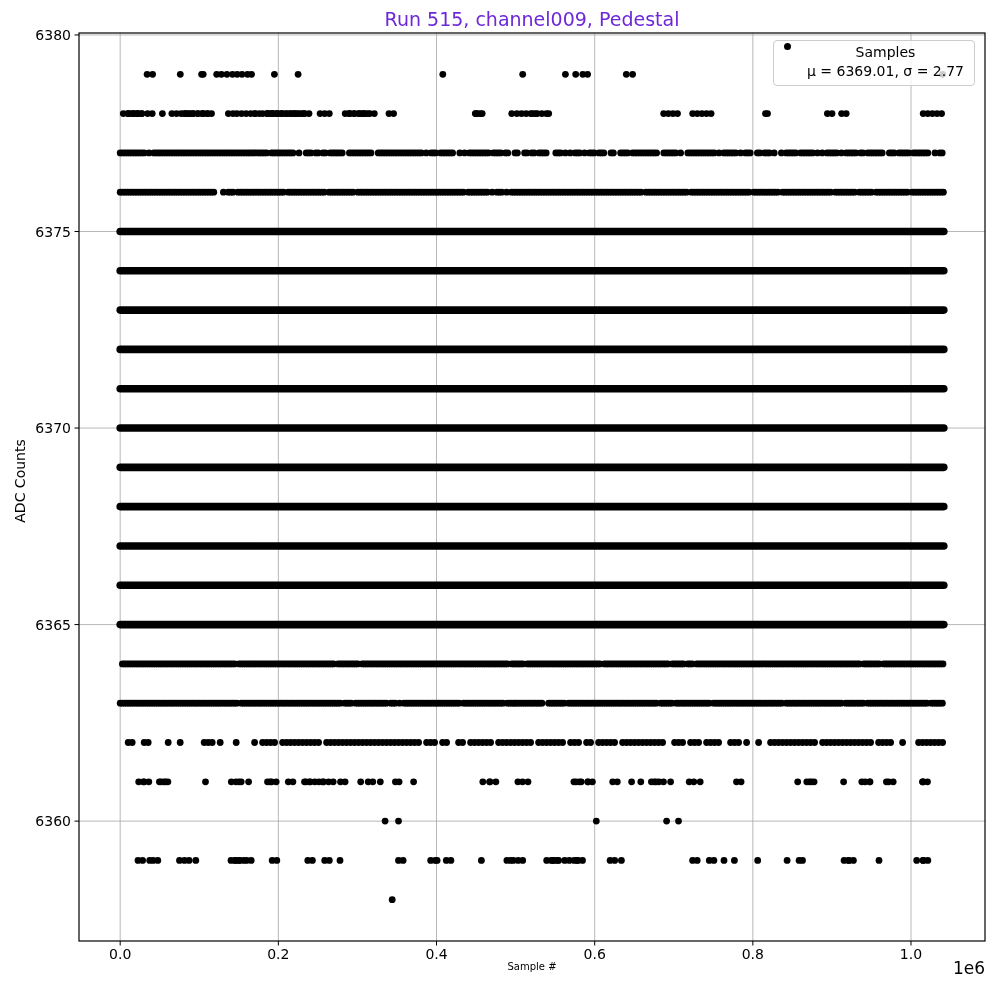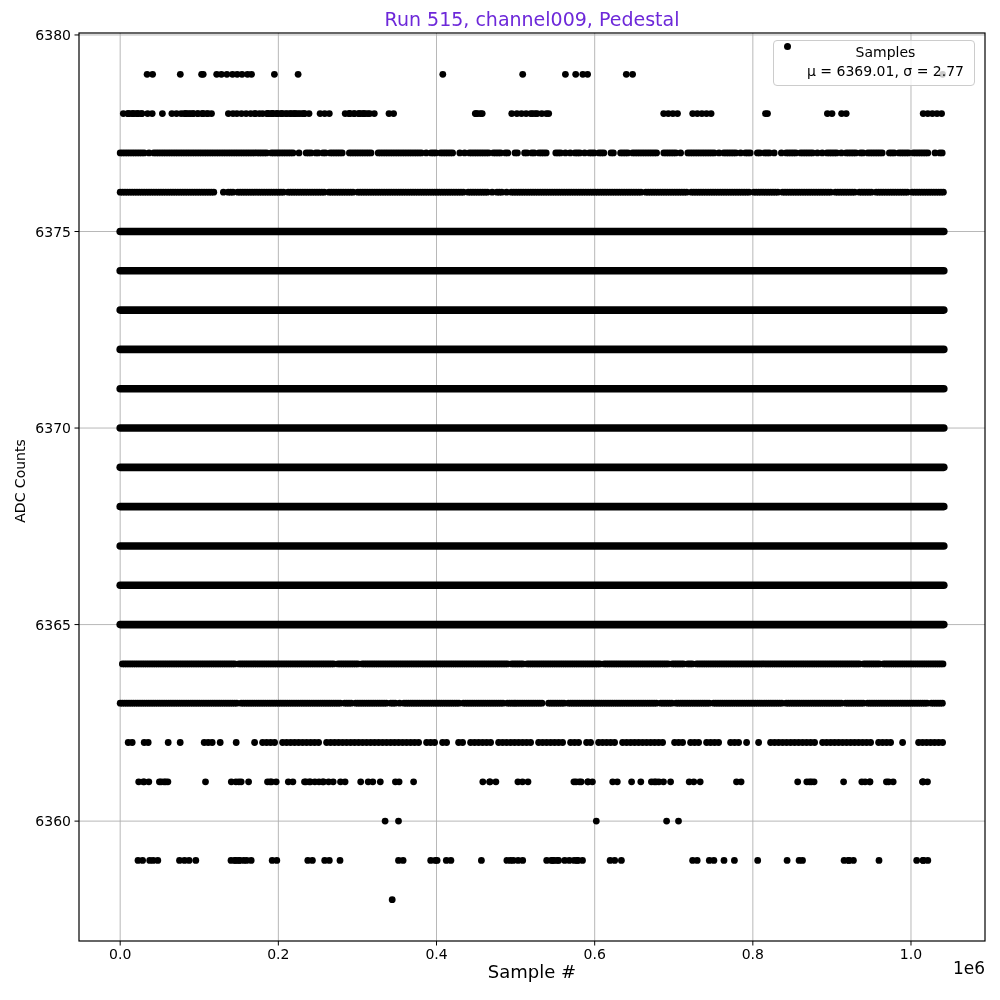--- a/index.html
+++ b/index.html
@@ -1,20 +1,20 @@
 <!DOCTYPE html>
 <html><head>
 <meta charset="utf-8">
 <style>
   html,body{margin:0;padding:0;background:#ffffff;}
   .figure{position:relative;width:1000px;height:1000px;background:#ffffff;
           font-family:"DejaVu Sans","Liberation Sans",sans-serif;color:#000;overflow:hidden;}
   .title{position:absolute;left:79px;top:8px;width:906px;text-align:center;
          font-size:19px;color:#6d28d9;}
-  .xlabel{position:absolute;left:79px;top:961px;width:906px;text-align:center;font-size:18px;}
+  .xlabel{position:absolute;left:79px;top:961px;width:906px;text-align:center;font-size:10px;}
   .offset-label{position:absolute;top:958px;right:15px;font-size:17px;}
   .ylabel{position:absolute;left:20px;top:481px;transform:translate(-50%,-50%) rotate(-90deg);
           white-space:nowrap;font-size:14px;}
   svg.plot{position:absolute;left:0;top:0;}
   .legend{position:absolute;left:773px;top:40px;width:202px;height:46px;box-sizing:border-box;
           border:1px solid #cccccc;border-radius:4px;background:rgba(255,255,255,0.8);
           display:flex;align-items:flex-start;padding:2px 6px 2px 10px;}
   .legend-marker{width:7px;height:7px;border-radius:50%;background:#000;flex:0 0 auto;margin-right:12px;}
   .legend-text{flex:1;text-align:center;font-size:14px;line-height:19px;white-space:nowrap;}
 </style>

